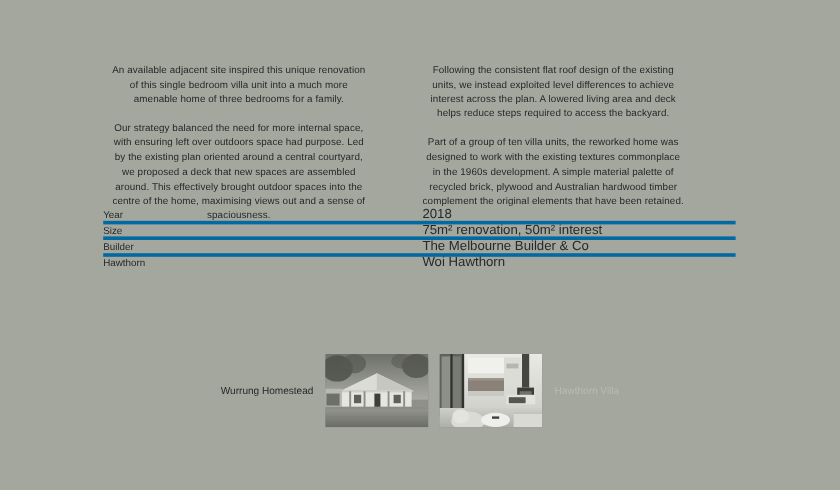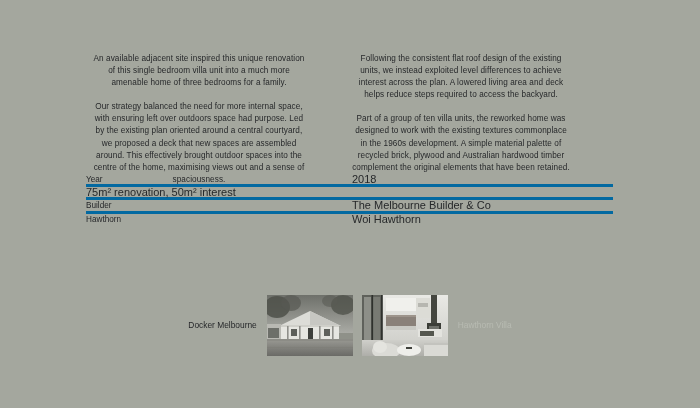--- a/index.html
+++ b/index.html
@@ -140,38 +140,39 @@
   </div>
 
   <div class="spec-table">
 
     <div class="spec-row">
       <div class="spec-label">Year</div>
       <div class="spec-value">2018</div>
     </div>
 
     <div class="spec-row">
+      <div class="spec-label">Size</div>
       <div class="spec-value">75m² renovation, 50m² interest</div>
     </div>
 
     <div class="spec-row">
       <div class="spec-label">Builder</div>
       <div class="spec-value">The Melbourne Builder &amp; Co</div>
     </div>
 
     <div class="spec-row last">
       <div class="spec-label">Hawthorn</div>
       <div class="spec-value">Woi Hawthorn</div>
     </div>
 
   </div>
 
   <div class="project-nav">
 
-    <div class="nav-label prev">Docker Melbourne</div>
+    <div class="nav-label prev">Wurrung Homestead</div>
 
     <div class="thumbs">
 
       <div class="thumb">
         <svg viewBox="0 0 86 61" preserveAspectRatio="none" aria-hidden="true">
           <defs>
             <linearGradient id="skyA" x1="0" y1="0" x2="0" y2="1">
               <stop offset="0%" stop-color="#6e706a"></stop>
               <stop offset="100%" stop-color="#a9aaa4"></stop>
             </linearGradient>

